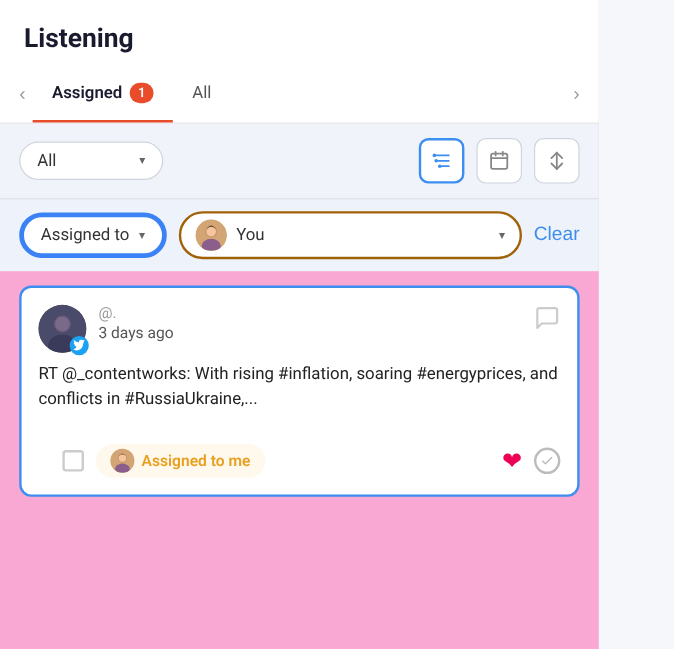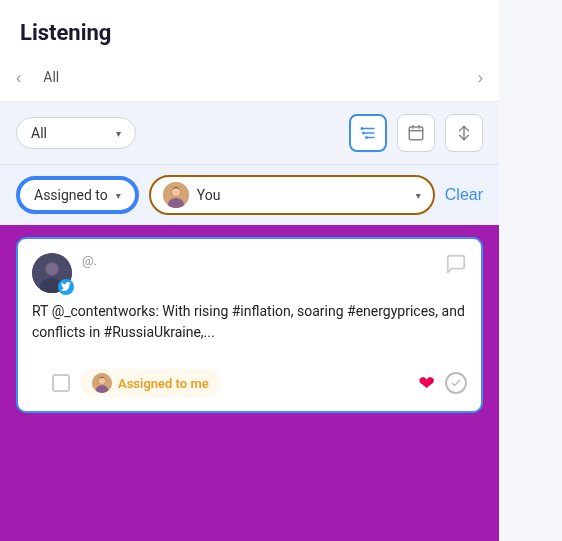--- a/index.html
+++ b/index.html
@@ -5,21 +5,21 @@
     * { box-sizing: border-box; margin: 0; padding: 0; }
     body {
       font-family: -apple-system, BlinkMacSystemFont, 'Segoe UI', Roboto, sans-serif;
       background: #f5f7fa;
       width: 562px;
       min-height: 541px;
       overflow: hidden;
     }
 
     .page-container {
-      background: #a21caf;
+      background: #f9a8d4;
       width: 499px;
       min-height: 541px;
       display: flex;
       flex-direction: column;
       justify-content: center;
     }
 
     
     .header {
       padding: 20px 20px 10px 20px;
@@ -384,20 +384,24 @@
     <h1 class="page-title">Listening</h1>
   </div>
 
   <div class="tabs-container">
     <button class="tab-nav-btn">
       <span>‹</span>
     </button>
     <div class="tabs-list">
 
 
+      <div class="tab-item active">
+        <span>Assigned</span>
+        <span class="tab-badge orange-dark">1</span>
+      </div>
 
       <div class="tab-item">
         <span>All</span>
       </div>
     </div>
     <button class="tab-nav-btn">
       <span>›</span>
     </button>
   </div>
 
@@ -470,20 +474,21 @@
             </svg>
           </div>
           <div class="twitter-badge">
             <svg viewBox="0 0 24 24">
               <path d="M23 3a10.9 10.9 0 0 1-3.14 1.53A4.48 4.48 0 0 0 22.43.36a9 9 0 0 1-2.88 1.1A4.52 4.52 0 0 0 16.11 0c-2.5 0-4.52 2.02-4.52 4.52 0 .35.04.7.11 1.03C7.69 5.4 4.07 3.58 1.64.9a4.5 4.5 0 0 0-.61 2.27c0 1.57.8 2.95 2.01 3.76a4.49 4.49 0 0 1-2.05-.57v.06c0 2.19 1.56 4.02 3.63 4.43a4.56 4.56 0 0 1-2.04.08c.57 1.79 2.24 3.09 4.21 3.13A9.06 9.06 0 0 1 0 19.54a12.79 12.79 0 0 0 6.92 2.03c8.3 0 12.85-6.88 12.85-12.85 0-.2 0-.39-.01-.58A9.17 9.17 0 0 0 22 5.9a8.98 8.98 0 0 1-2.59.71A4.52 4.52 0 0 0 21.45.4L23 3z"></path>
             </svg>
           </div>
         </div>
         <div class="post-meta">
           <span class="post-handle">@.</span>
+          <span class="post-time">3 days ago</span>
         </div>
         <div class="post-menu-icon">
           <svg width="22" height="22" viewBox="0 0 24 24" fill="none">
             <path d="M21 15a2 2 0 0 1-2 2H7l-4 4V5a2 2 0 0 1 2-2h14a2 2 0 0 1 2 2z" stroke="#ccc" stroke-width="2" stroke-linecap="round" stroke-linejoin="round"></path>
           </svg>
         </div>
       </div>
 
       <div class="post-text">RT @_contentworks: With rising #inflation, soaring #energyprices, and conflicts in #RussiaUkraine,...</div>
 

